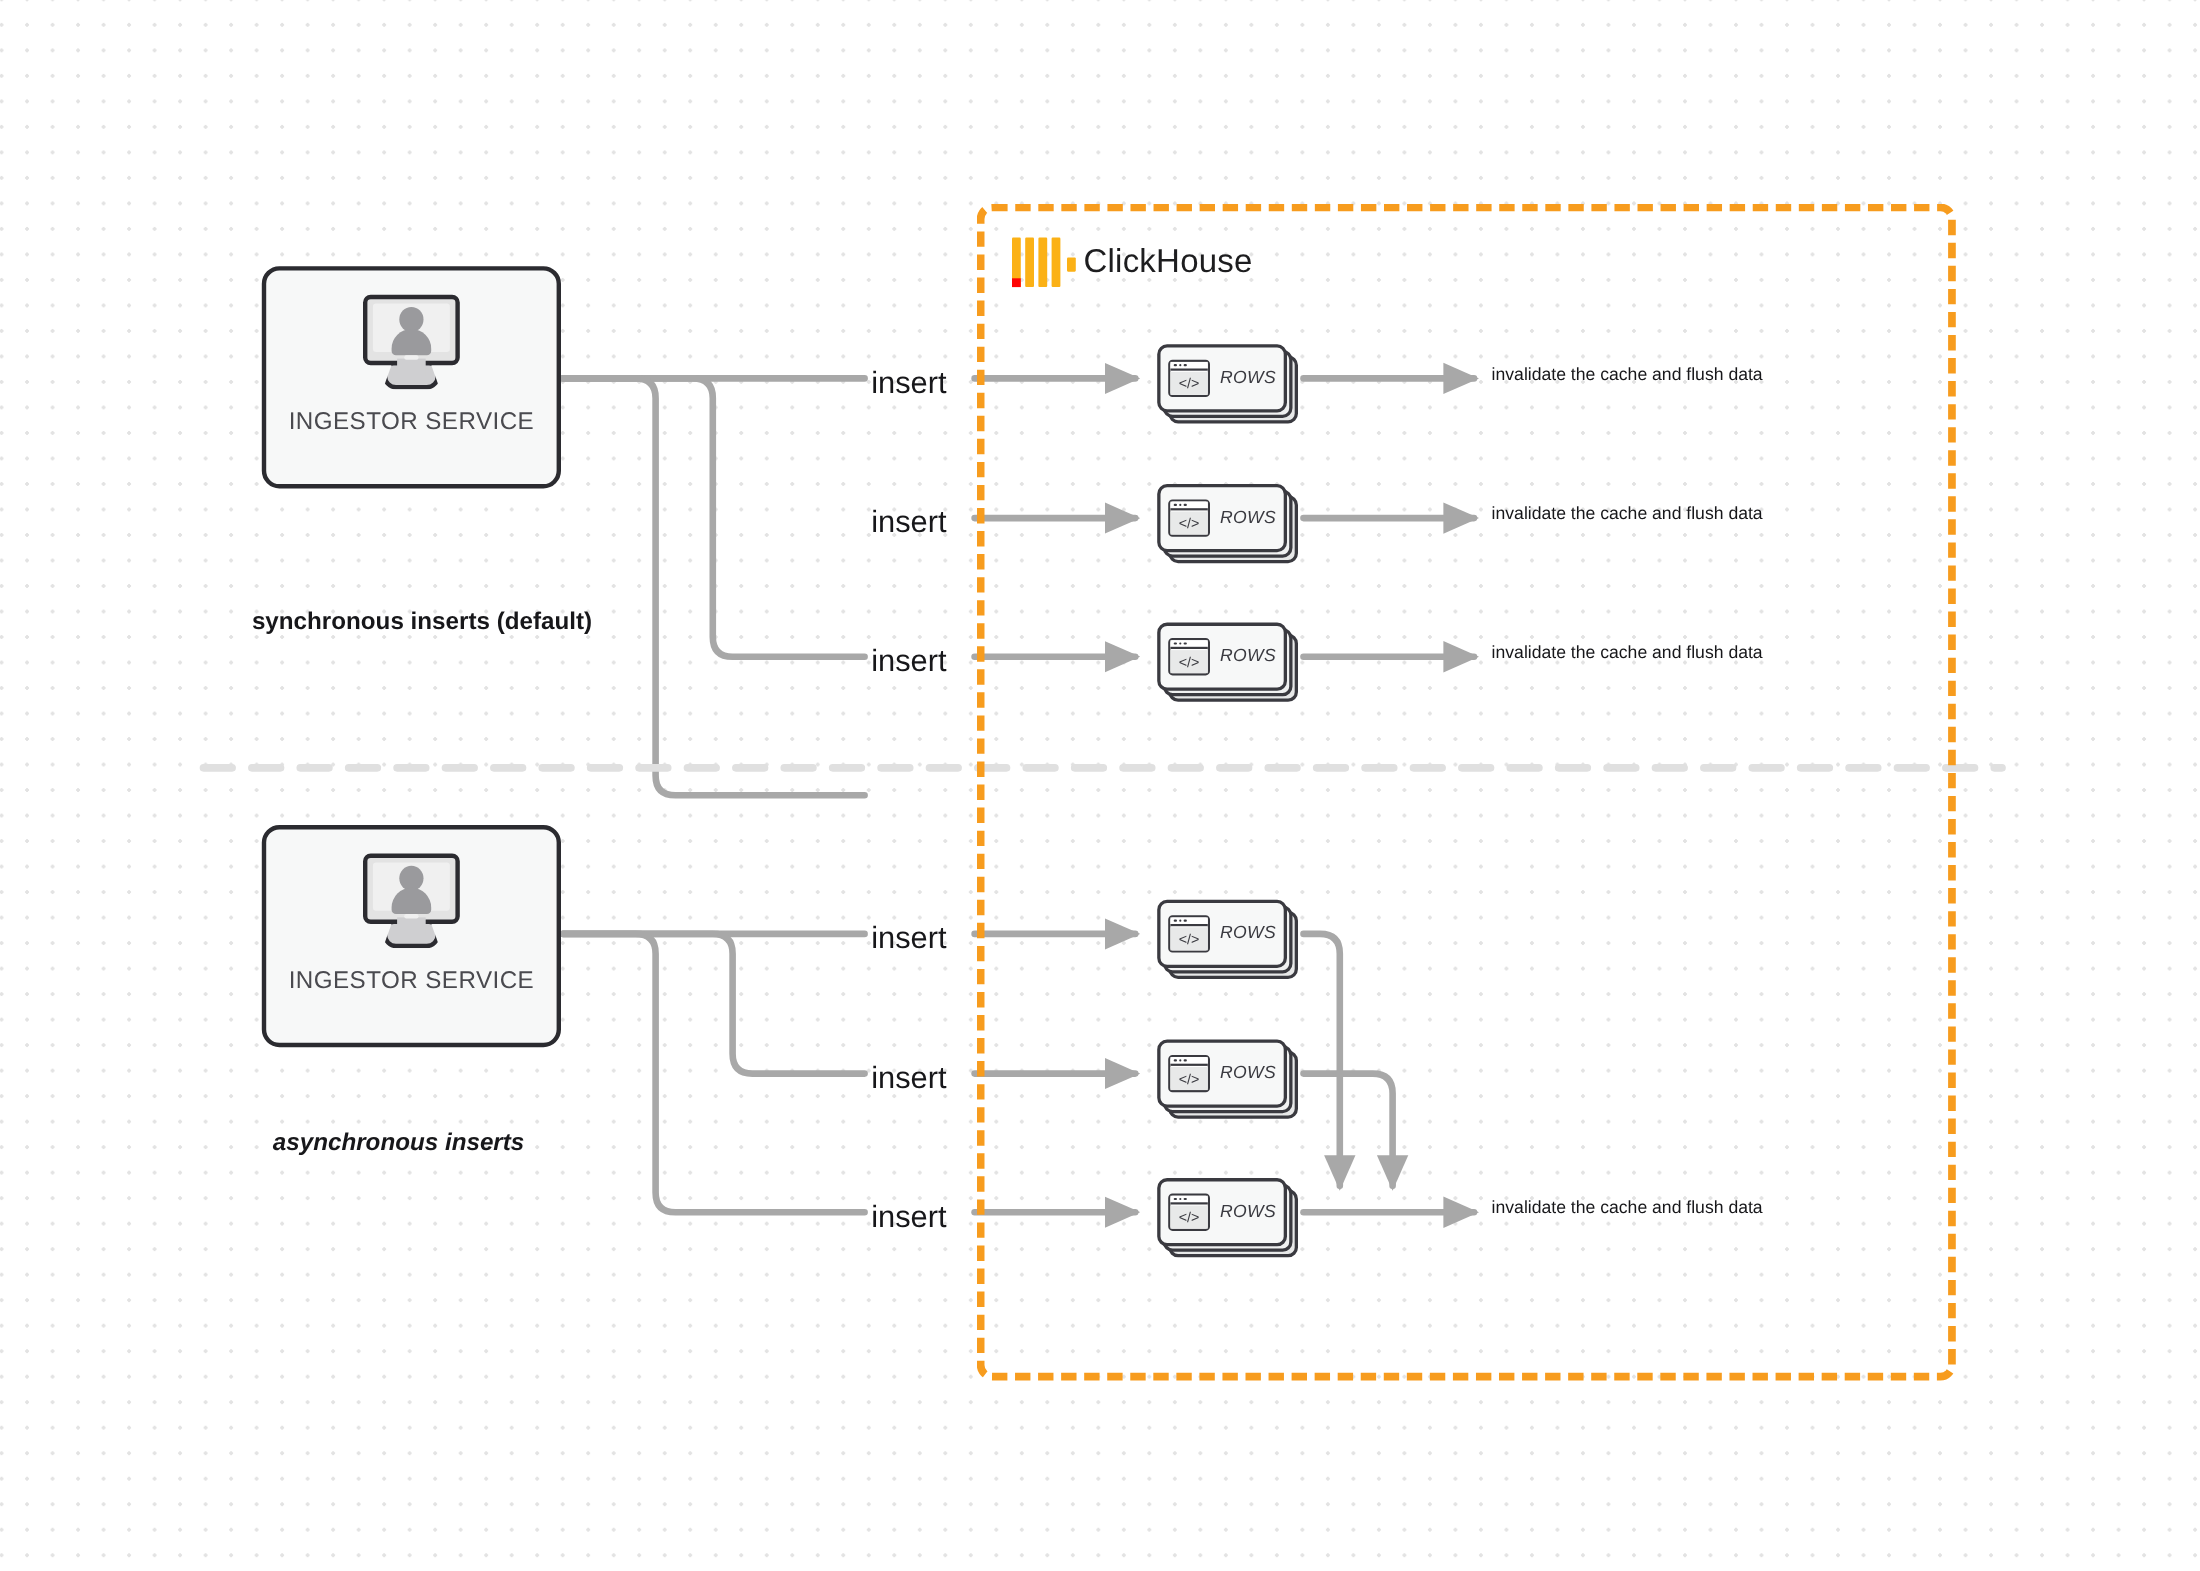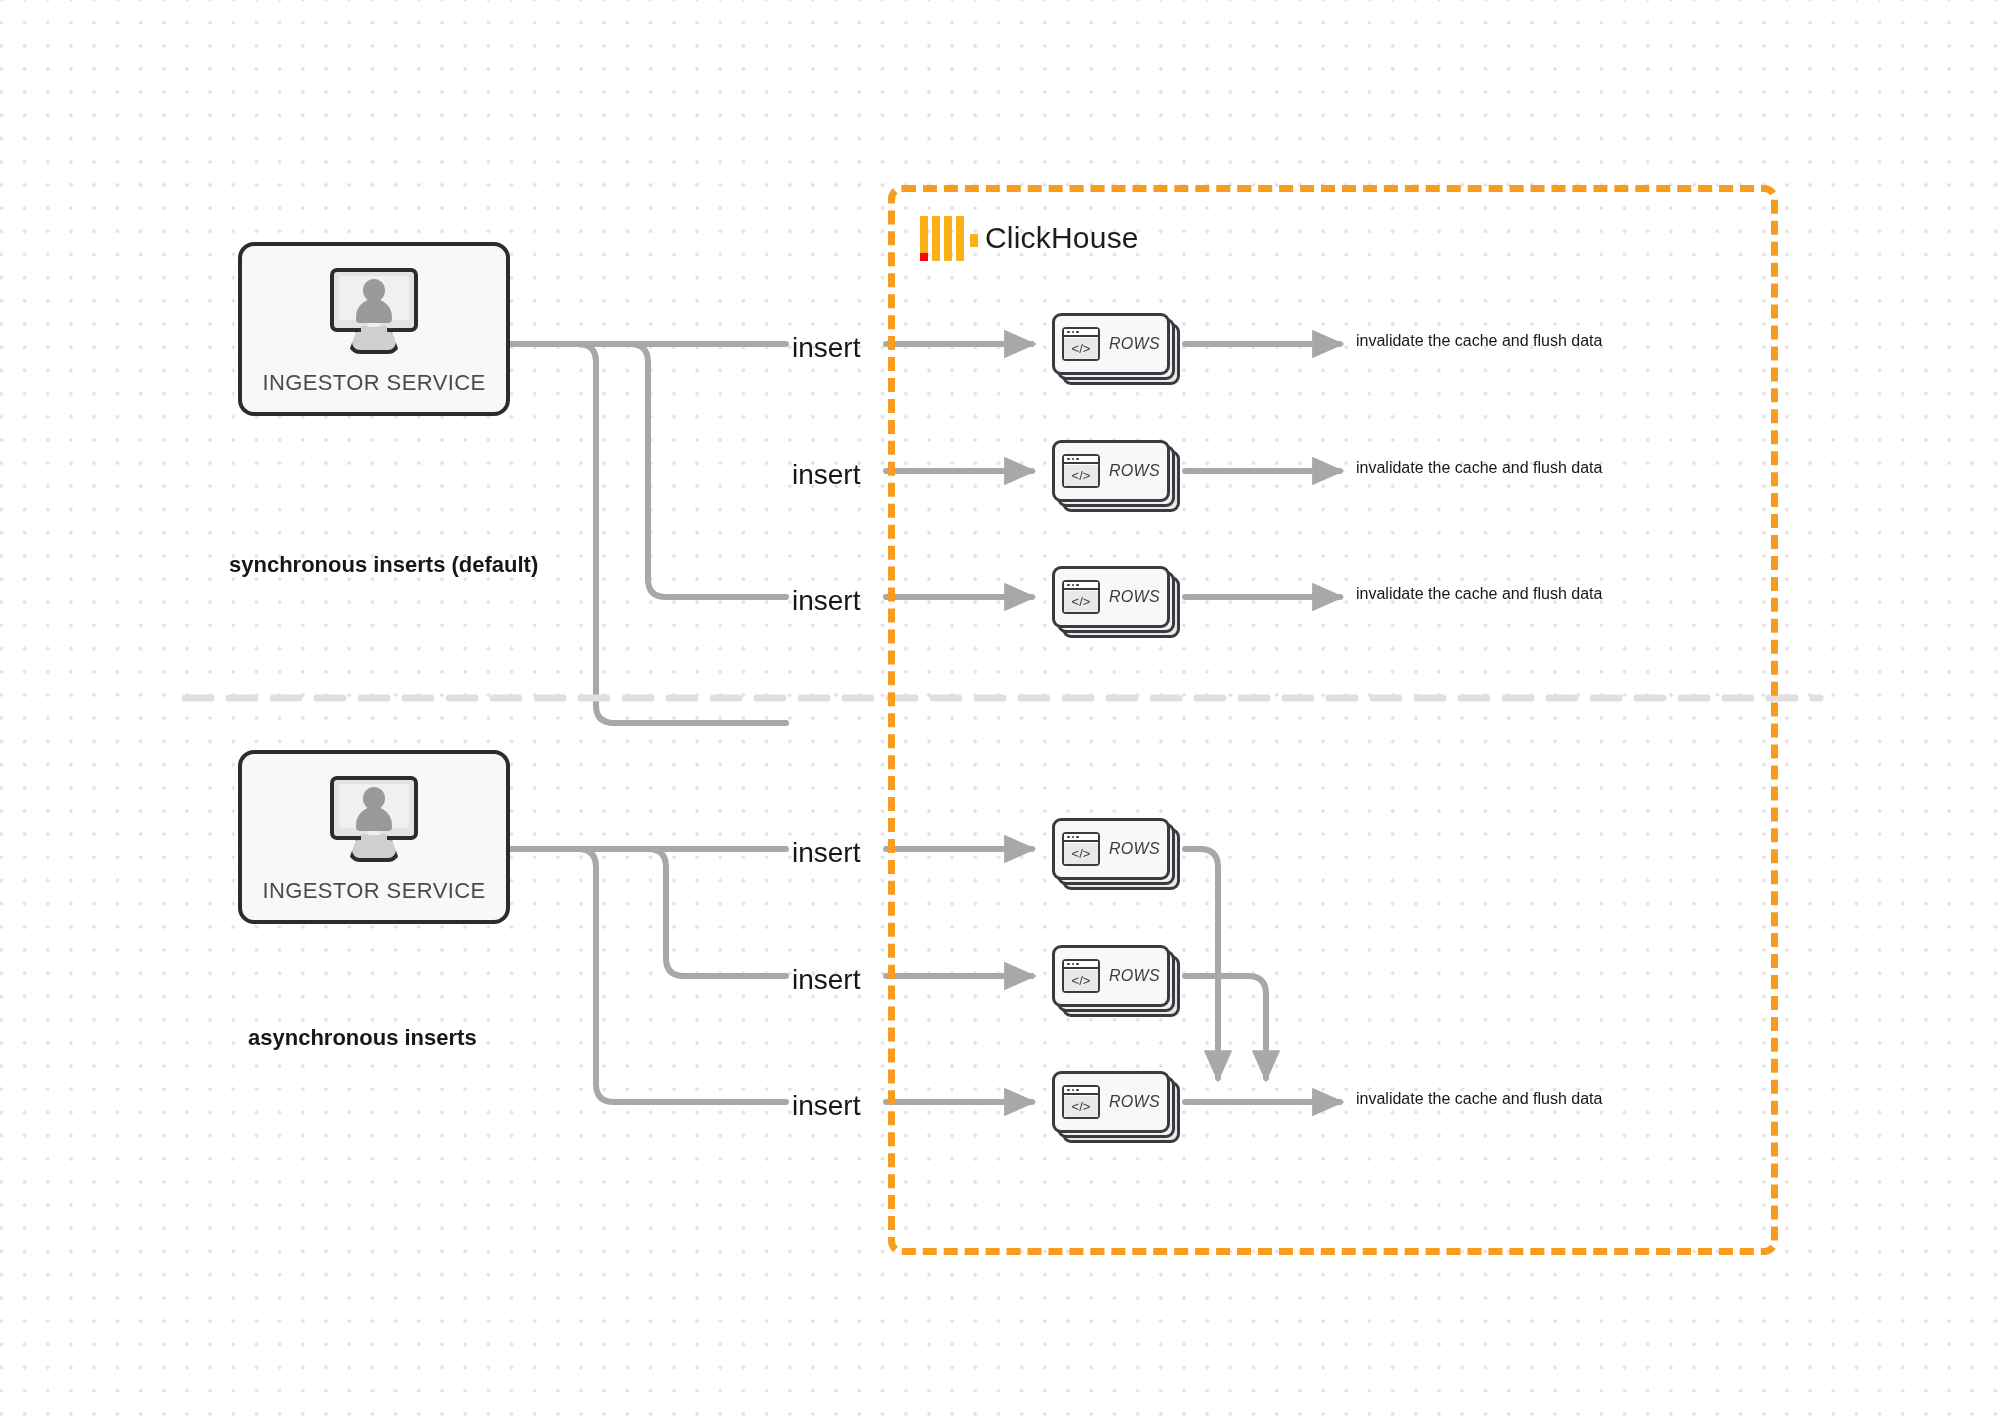--- a/index.html
+++ b/index.html
@@ -83,21 +83,21 @@
     font-size: 30px;
     color: #1d1d1f;
     letter-spacing: 0.2px;
     white-space: nowrap;
   }
 
   
   .ingestor {
     position: absolute;
     width: 272px;
-    height: 174px;
+    height: 202px;
     background: #f7f8f8;
     border: 4px solid #2b2b30;
     border-radius: 16px;
     box-sizing: border-box;
     display: flex;
     flex-direction: column;
     align-items: center;
     justify-content: flex-start;
   }
   .ingestor.top  { left: 238px; top: 242px; }
@@ -184,21 +184,21 @@
 
   
   .mode-caption {
     position: absolute;
     font-size: 22px;
     font-weight: bold;
     color: #17171a;
     white-space: nowrap;
   }
   .mode-caption.sync  { left: 229px; top: 518px; margin-top: 34px; }
-  .mode-caption.async { left: 248px; top: 1025px; }
+  .mode-caption.async { left: 248px; top: 1025px; font-style: italic; }
 
   
   .rows-node {
     position: absolute;
     width: 128px;
     height: 72px;
   }
   .rows-node .sheet {
     position: absolute;
     background: #f7f8f8;

